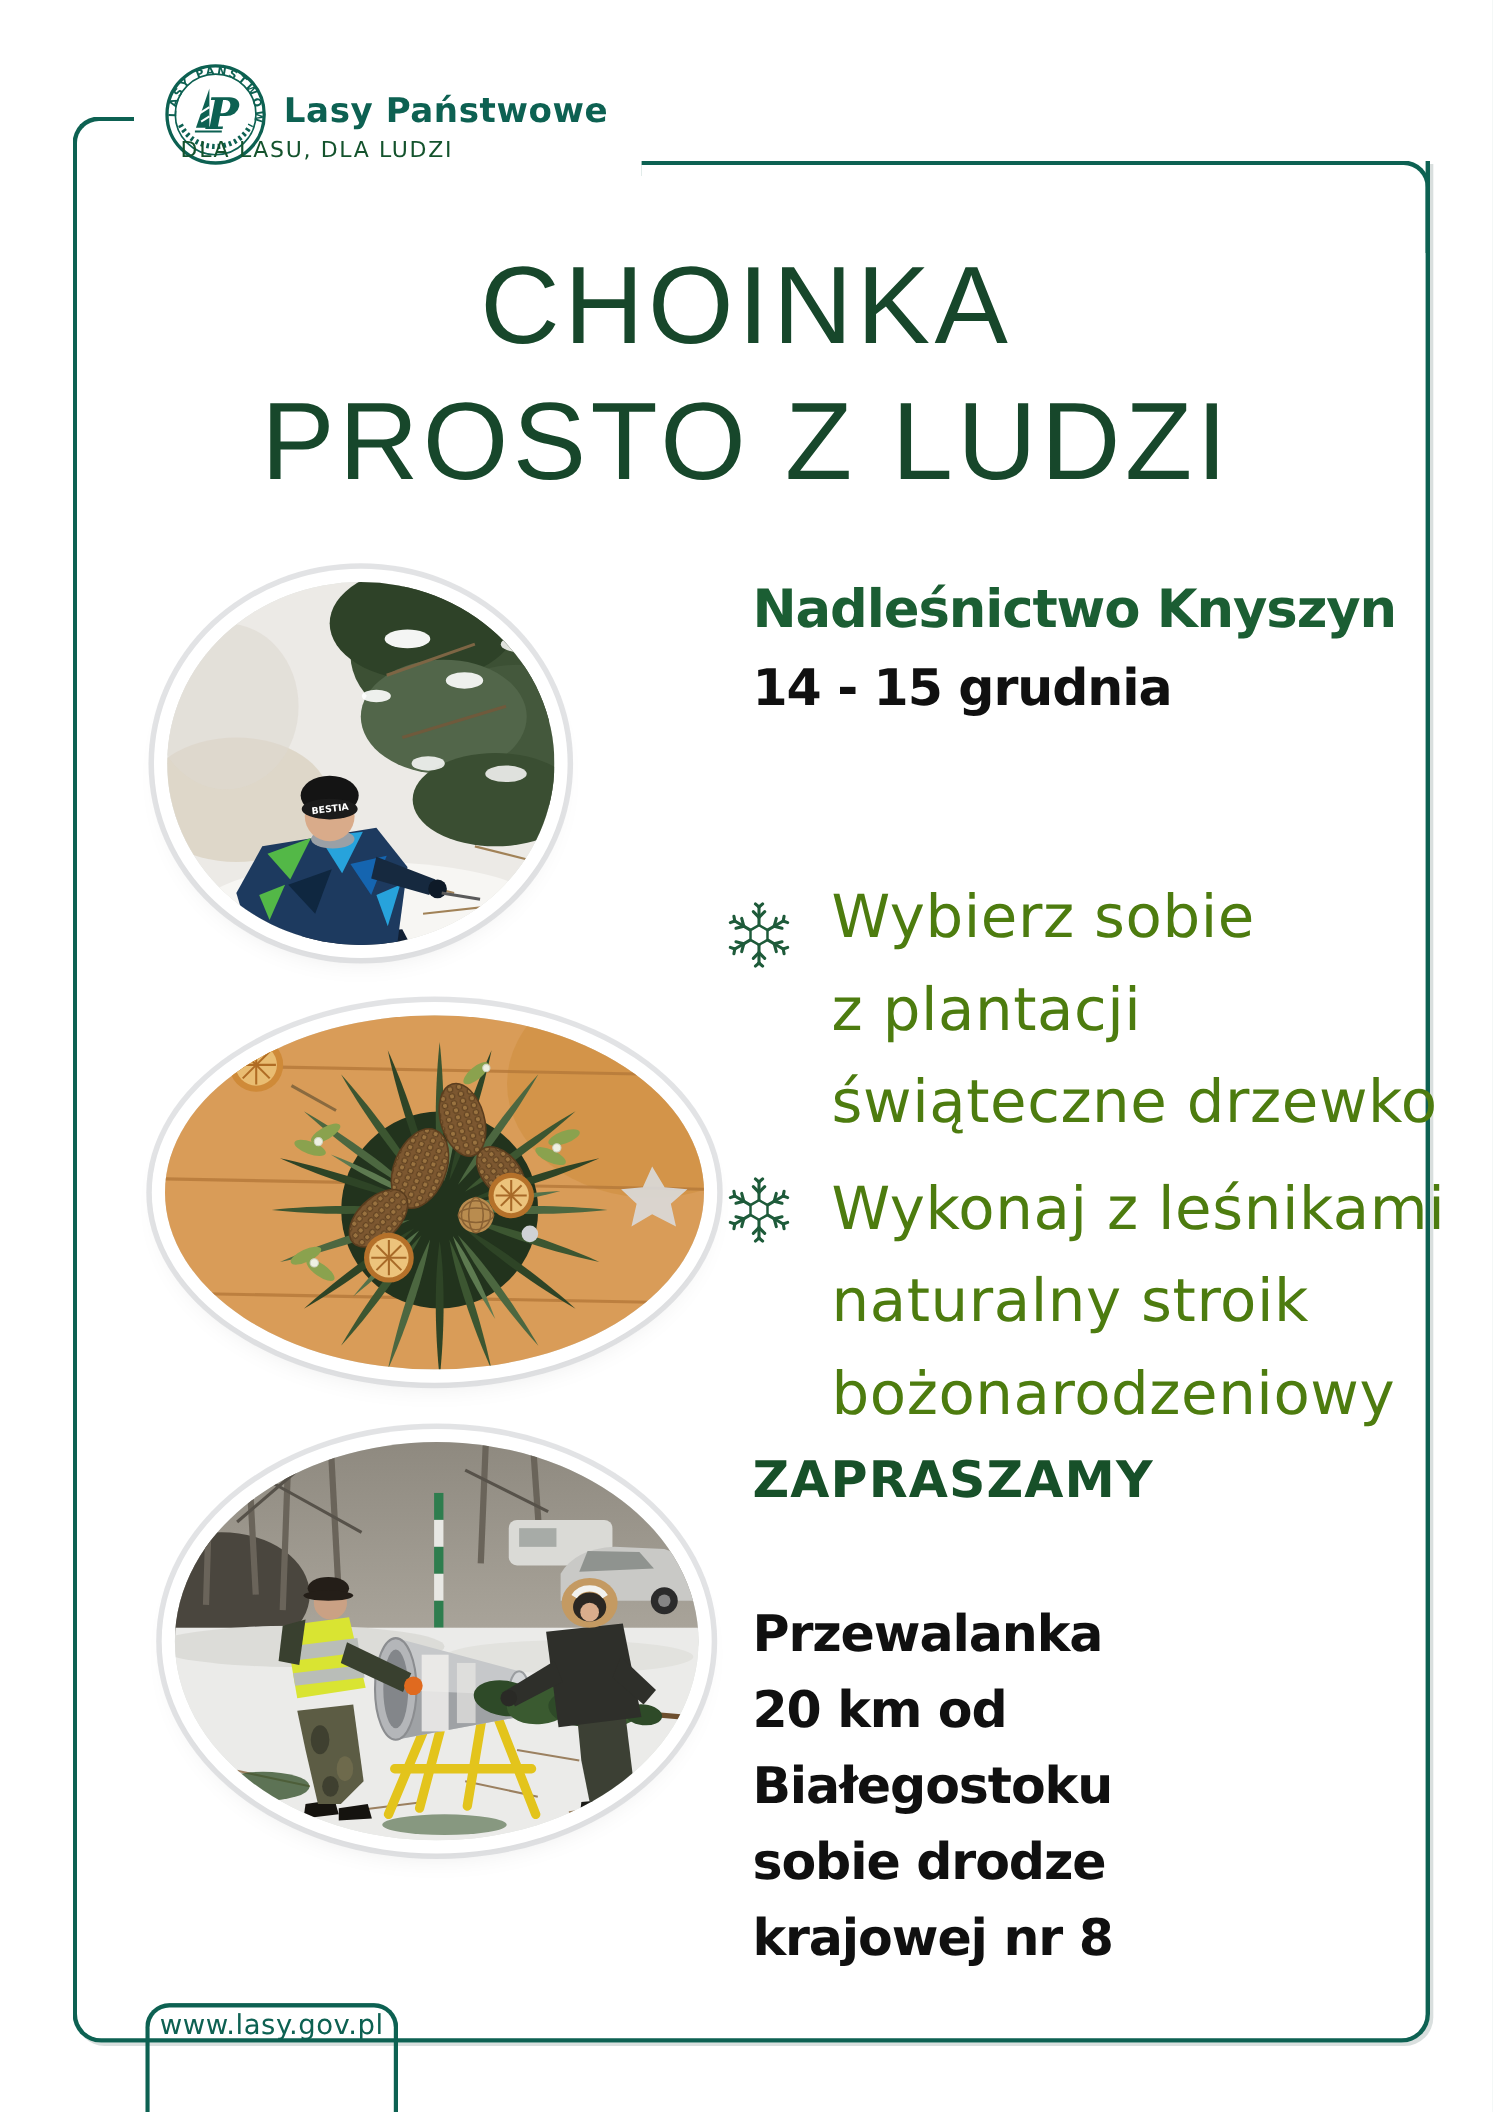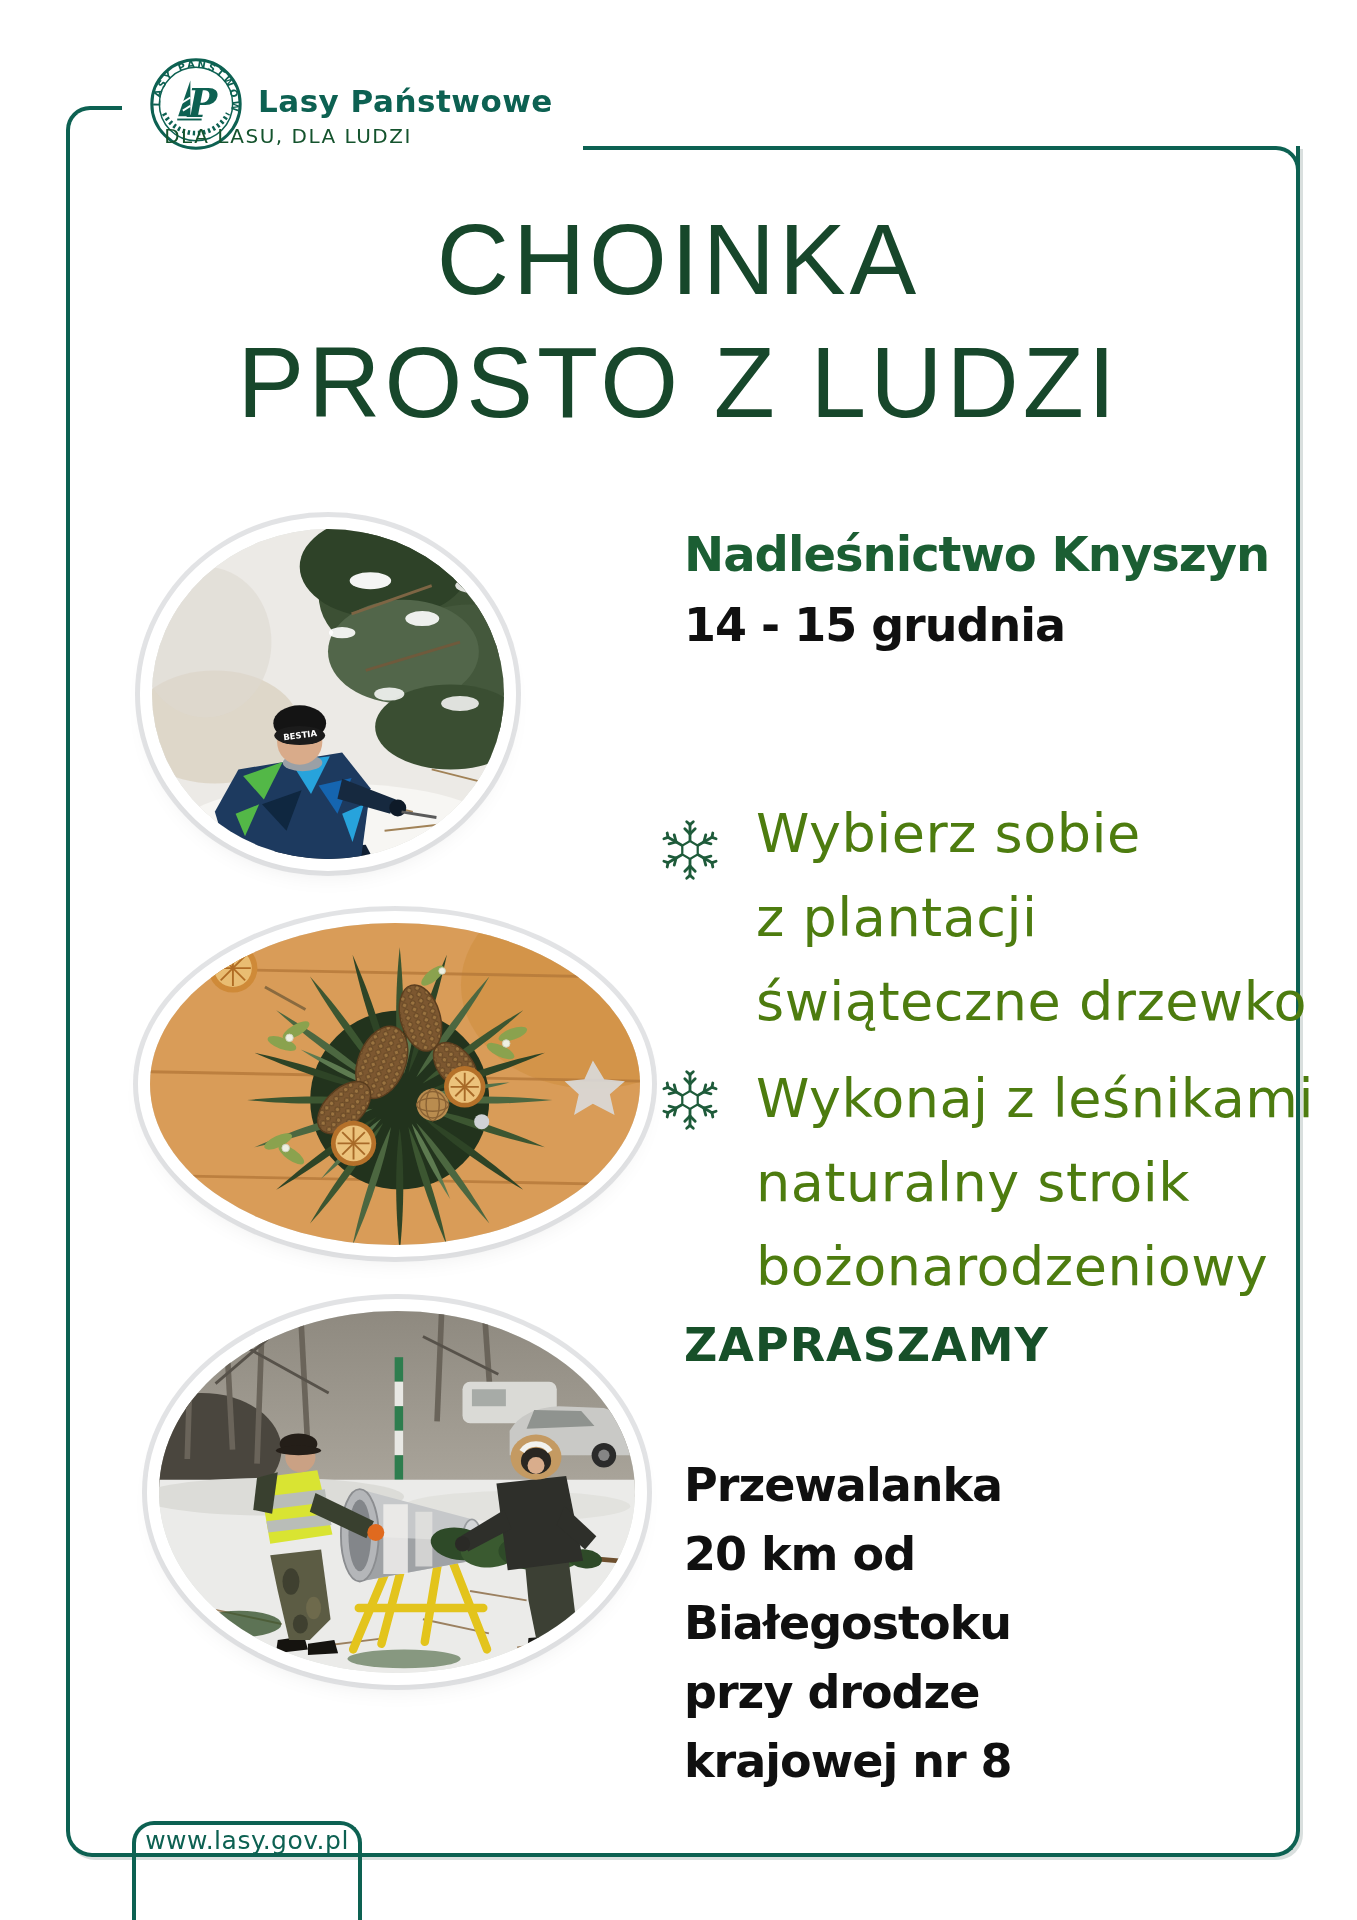--- a/index.html
+++ b/index.html
@@ -20,21 +20,21 @@
   #frame-topright{left:583px;top:146px;width:713px;height:80px;
     border-top-width:4px;border-right-width:4px;border-top-right-radius:24px;}
   
   #brand-name{left:258px;top:86px;font-size:31px;font-weight:bold;color:#0d6152;
     letter-spacing:.5px;line-height:1;white-space:nowrap;}
   #brand-tagline{left:48px;top:126px;width:480px;text-align:center;font-size:20px;
     color:#14532d;letter-spacing:1.5px;line-height:1;white-space:nowrap;}
   
   .title-line{left:0;width:1357px;text-align:center;
     font-family:"Liberation Sans","DejaVu Sans",sans-serif;
-    font-weight:400;font-size:100px;letter-spacing:4px;color:#17472b;line-height:1;white-space:nowrap;}
+    font-weight:400;font-size:100px;letter-spacing:4px;color:#17472b;line-height:1;white-space:nowrap;margin-top:19px;}
   #title-line1{top:209px;}
   #title-line2{top:332px;}
   
   .rcol{left:684px;width:640px;line-height:1;white-space:nowrap;}
   #event-org{top:530px;font-size:48px;font-weight:bold;color:#1b5e33;letter-spacing:-1px;}
   #event-dates{top:602px;font-size:46px;font-weight:bold;color:#101010;letter-spacing:-1px;}
   #event-hours{top:673px;font-size:46px;font-weight:bold;color:#101010;letter-spacing:-1px;}
   #invite{top:1322px;font-size:46px;font-weight:bold;color:#175029;letter-spacing:1px;}
   #location{top:1451px;font-size:46px;font-weight:bold;color:#101010;line-height:69px;letter-spacing:-1px;}
   
@@ -142,21 +142,21 @@
     <div>Wykonaj z leśnikami</div>
     <div>naturalny stroik</div>
     <div>bożonarodzeniowy</div>
   </div>
 
   <div class="abs rcol" id="invite">ZAPRASZAMY</div>
   <div class="abs rcol" id="location">
     <div>Przewalanka</div>
     <div>20 km od</div>
     <div>Białegostoku</div>
-    <div>przy drodze</div>
+    <div>sobie drodze</div>
     <div>krajowej nr 8</div>
   </div>
 
   <div class="photo" id="photo1">
     <svg viewBox="0 0 380 350" preserveAspectRatio="xMidYMid slice">
       <rect width="380" height="350" fill="#eceae6"></rect>
       <ellipse cx="70" cy="210" rx="90" ry="60" fill="#cfc0a6" opacity=".45"></ellipse>
       <ellipse cx="200" cy="320" rx="170" ry="50" fill="#f7f6f3"></ellipse>
       <ellipse cx="60" cy="120" rx="70" ry="80" fill="#ddd8d0" opacity=".6"></ellipse>
 

